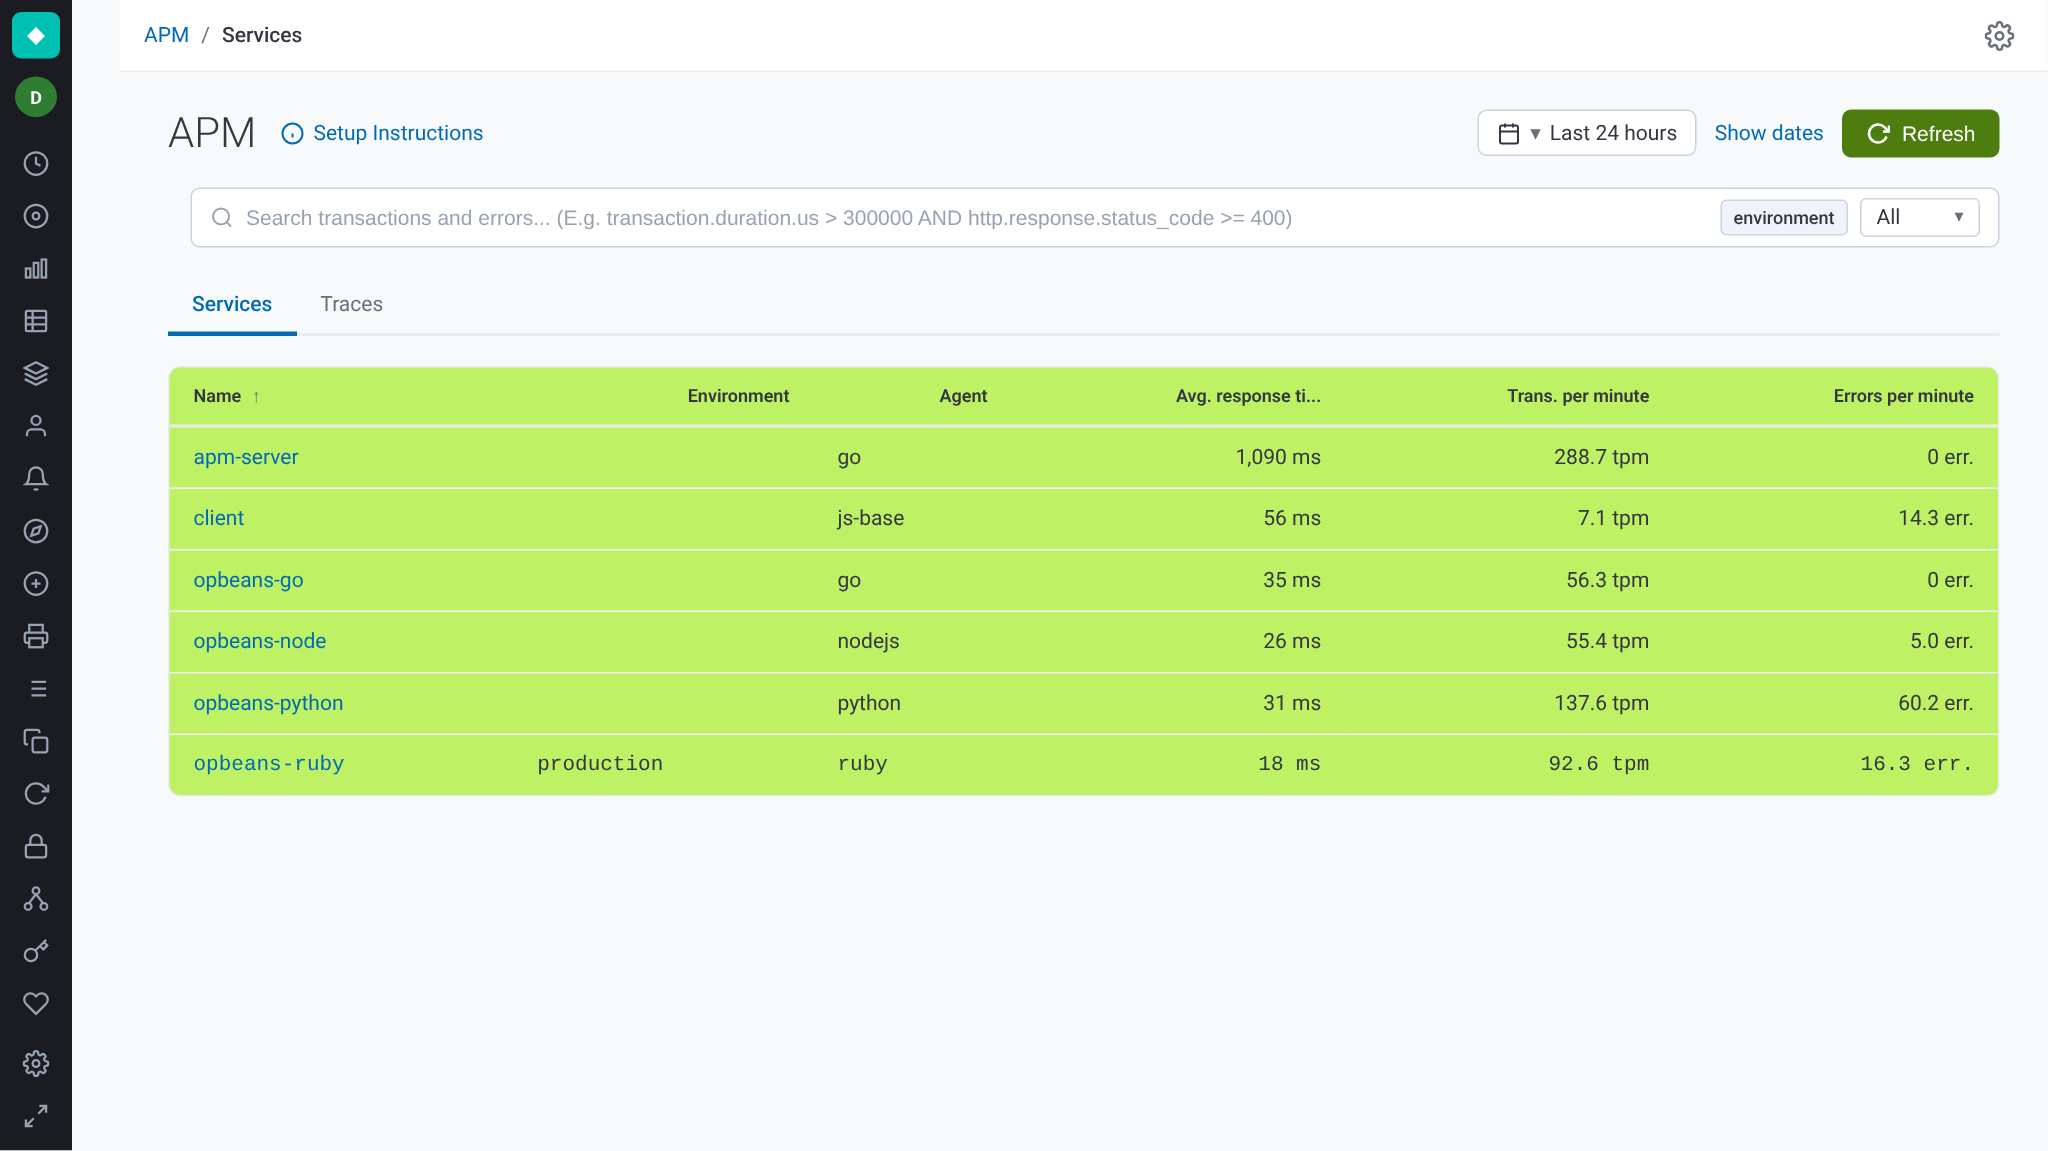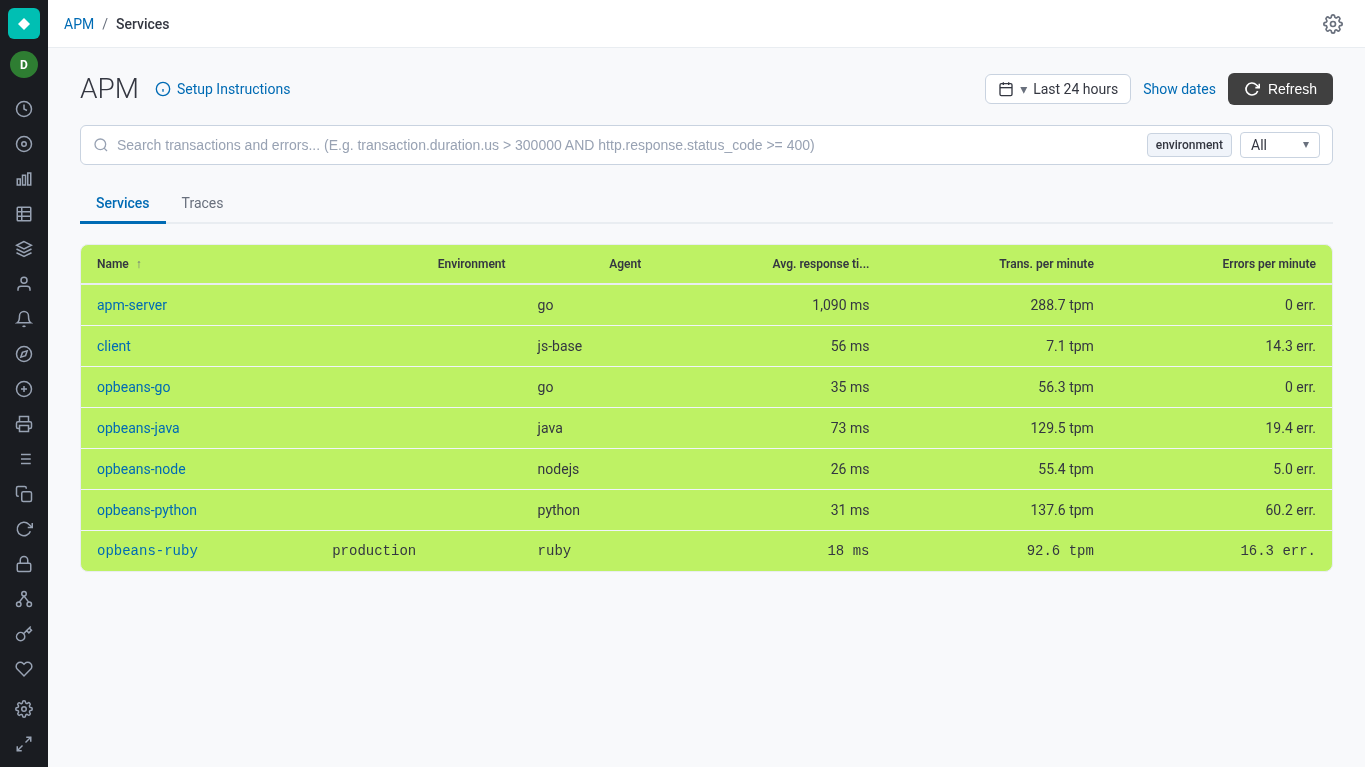--- a/index.html
+++ b/index.html
@@ -16,34 +16,34 @@
     
     .top-nav { height: 48px; background: #fff; border-bottom: 1px solid #e9edf1; display: flex; align-items: center; padding: 0 16px; gap: 8px; flex-shrink: 0; }
     .breadcrumb { display: flex; align-items: center; gap: 8px; font-size: 14px; color: #343741; }
     .breadcrumb-item { color: #006bb4; cursor: pointer; }
     .breadcrumb-item.current { color: #343741; font-weight: 500; }
     .breadcrumb-sep { color: #69707d; }
     .top-nav-right { margin-left: auto; }
     .settings-icon { width: 32px; height: 32px; display: flex; align-items: center; justify-content: center; color: #69707d; cursor: pointer; font-size: 18px; }
 
     
-    .main-area { flex: 1; display: flex; flex-direction: column; overflow: hidden; }
+    .main-area { flex: 1; display: flex; flex-direction: column; overflow: hidden; padding-left: 32px; }
     .content { flex: 1; padding: 24px 32px; overflow-y: auto; background: #f8f9fb; }
 
     
     .page-header { display: flex; align-items: center; margin-bottom: 20px; gap: 16px; }
     .page-title { font-size: 28px; font-weight: 300; color: #343741; }
     .setup-instructions { display: flex; align-items: center; gap: 6px; color: #006bb4; cursor: pointer; font-size: 14px; text-decoration: none; }
     .header-right { margin-left: auto; display: flex; align-items: center; gap: 12px; }
     .date-picker { display: flex; align-items: center; gap: 6px; border: 1px solid #c9d3e0; border-radius: 6px; padding: 6px 12px; background: #fff; cursor: pointer; color: #343741; font-size: 14px; }
     .show-dates { color: #006bb4; cursor: pointer; font-size: 14px; text-decoration: none; }
-    .refresh-btn { display: flex; align-items: center; gap: 8px; background: #404040; color: white; border: none; border-radius: 6px; padding: 8px 16px; cursor: pointer; font-size: 14px; font-weight: 500; }
-
-    
-    .search-bar { display: flex; align-items: center; background: #fff; border: 1px solid #c9d3e0; border-radius: 6px; padding: 0 12px; margin-bottom: 20px; height: 40px; gap: 8px; }
+    .refresh-btn { display: flex; align-items: center; gap: 8px; background: #4d7c0f; color: white; border: none; border-radius: 6px; padding: 8px 16px; cursor: pointer; font-size: 14px; font-weight: 500; }
+
+    
+    .search-bar { display: flex; align-items: center; background: #fff; border: 1px solid #c9d3e0; border-radius: 6px; padding: 0 12px; margin-bottom: 20px; height: 40px; gap: 8px; margin-left: 15px; }
     .search-bar input { flex: 1; border: none; outline: none; font-size: 14px; color: #343741; background: transparent; }
     .search-bar input::placeholder { color: #98a2b3; }
     .env-badge { background: #f0f4fa; border: 1px solid #c9d3e0; border-radius: 4px; padding: 4px 8px; font-size: 12px; color: #343741; font-weight: 500; }
     .env-dropdown { display: flex; align-items: flex-start; gap: 6px; border: 1px solid #c9d3e0; border-radius: 4px; padding: 4px 10px; background: #fff; cursor: pointer; font-size: 14px; min-width: 80px; }
     .env-dropdown-arrow { color: #69707d; font-size: 12px; margin-left: auto; }
 
     
     .tabs { display: flex; border-bottom: 2px solid #e9edf1; margin-bottom: 20px; gap: 0; }
     .tab { padding: 10px 16px; cursor: pointer; font-size: 14px; color: #69707d; border-bottom: 3px solid transparent; margin-bottom: -2px; }
     .tab.active { color: #006bb4; border-bottom-color: #006bb4; font-weight: 500; }
@@ -313,28 +313,20 @@
   </tr>
               <tr>
     <td class="service-name">opbeans-go</td>
     <td class="environment"></td>
     <td class="agent">go</td>
     <td>35 ms</td>
     <td>56.3 tpm</td>
     <td>0 err.</td>
   </tr>
               <tr>
-    <td class="service-name">opbeans-java</td>
-    <td class="environment"></td>
-    <td class="agent">java</td>
-    <td>73 ms</td>
-    <td>129.5 tpm</td>
-    <td>19.4 err.</td>
-  </tr>
-              <tr>
     <td class="service-name">opbeans-node</td>
     <td class="environment"></td>
     <td class="agent">nodejs</td>
     <td>26 ms</td>
     <td>55.4 tpm</td>
     <td>5.0 err.</td>
   </tr>
               <tr>
     <td class="service-name">opbeans-python</td>
     <td class="environment"></td>

